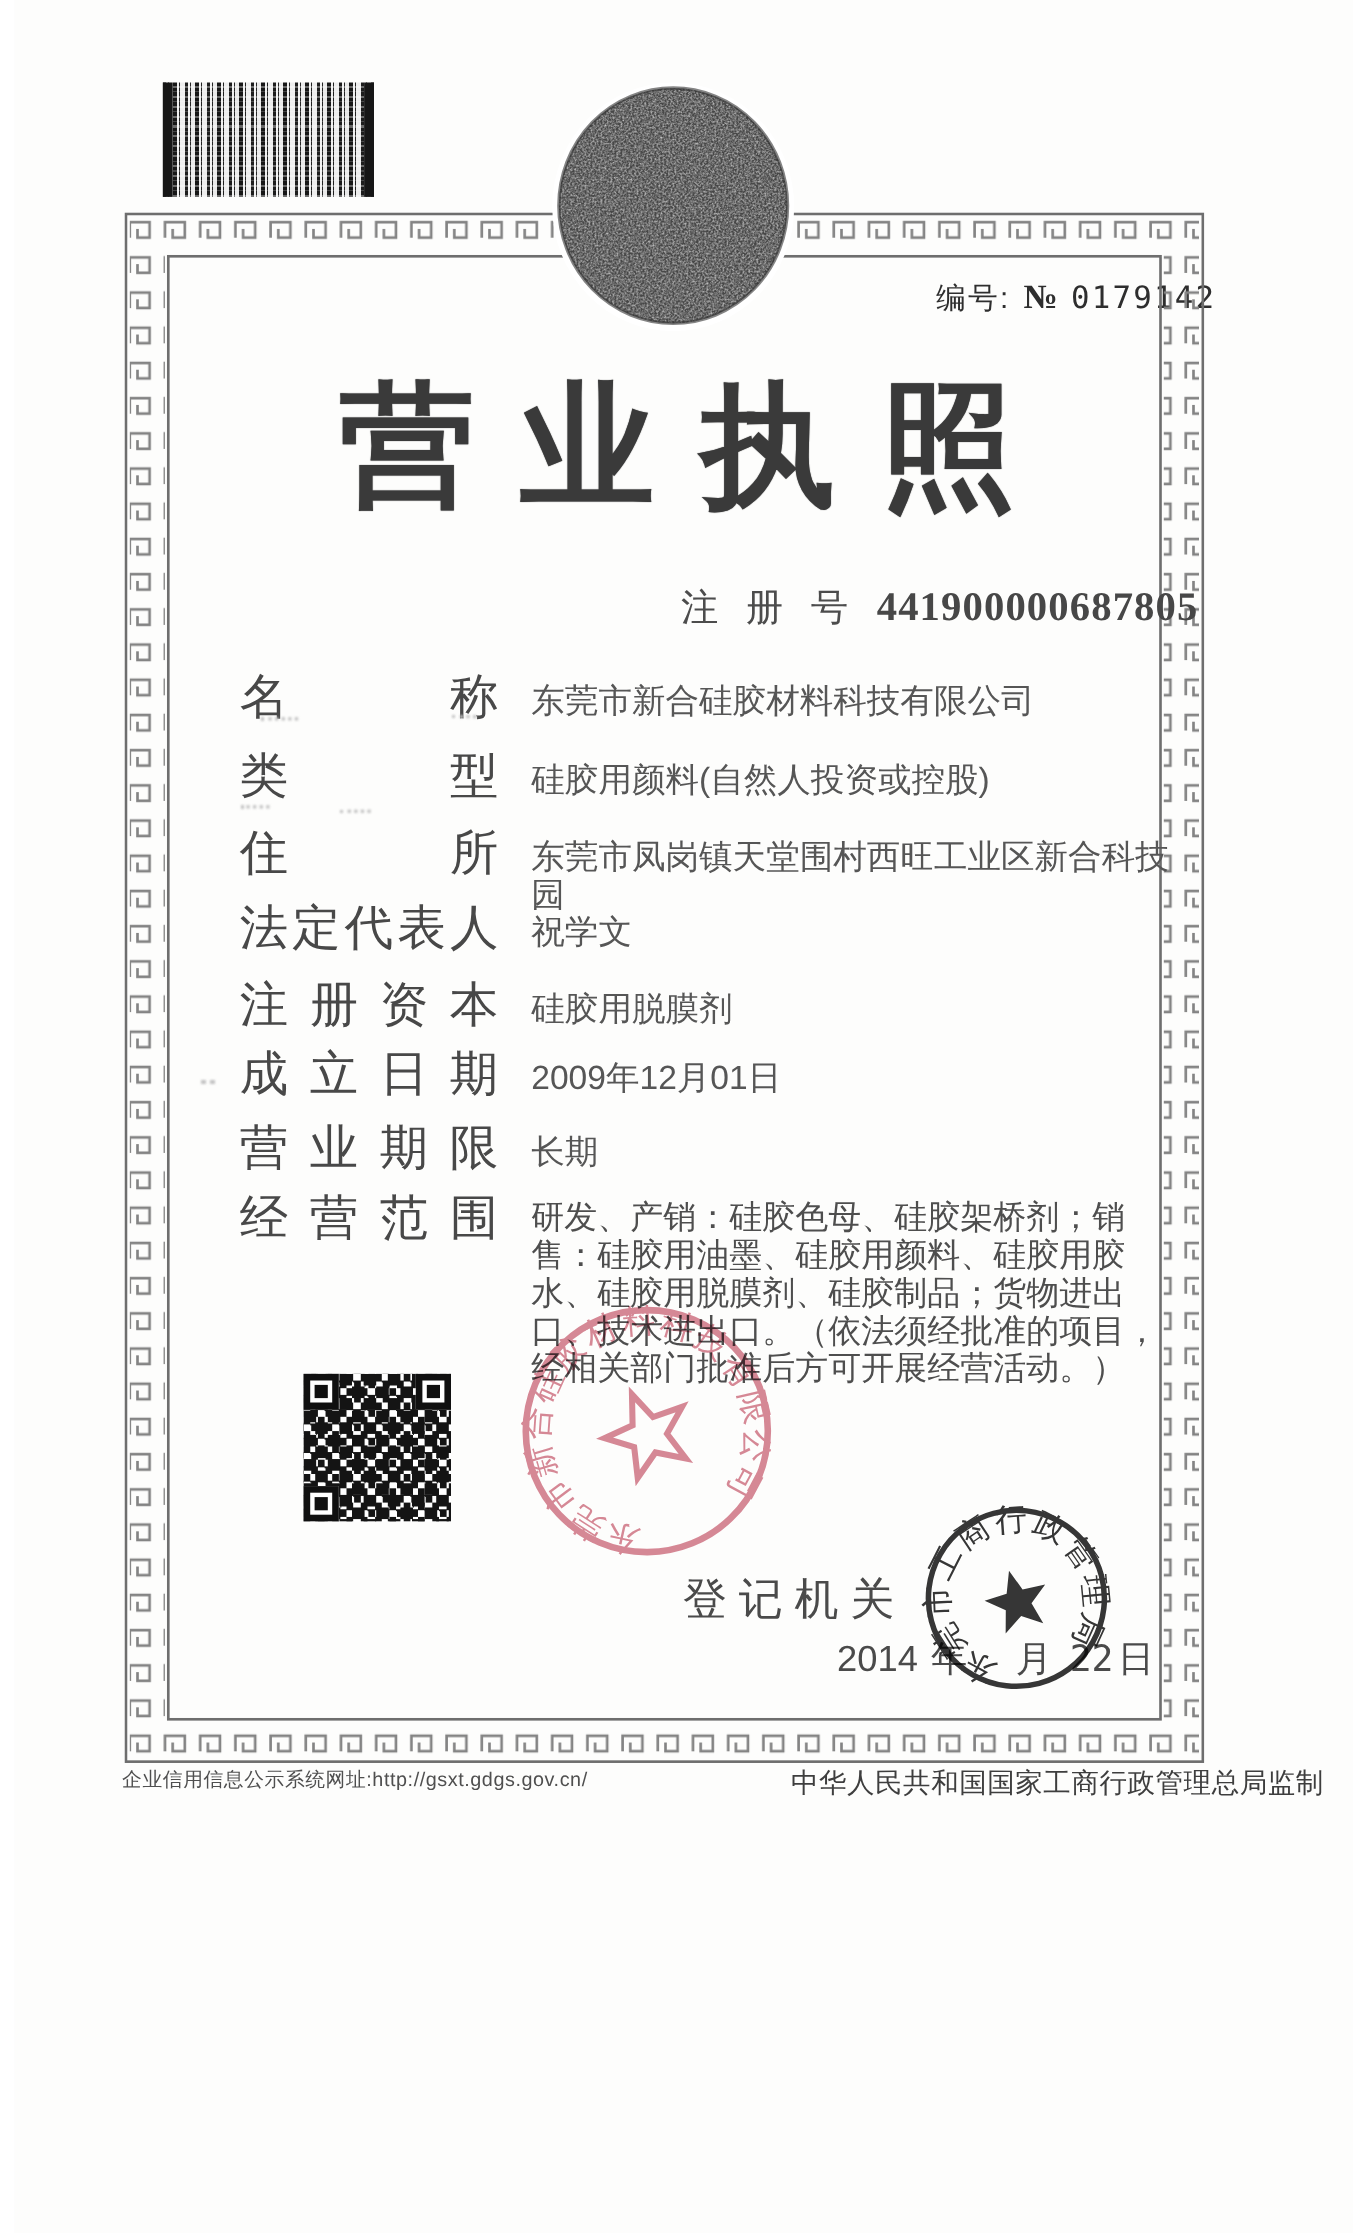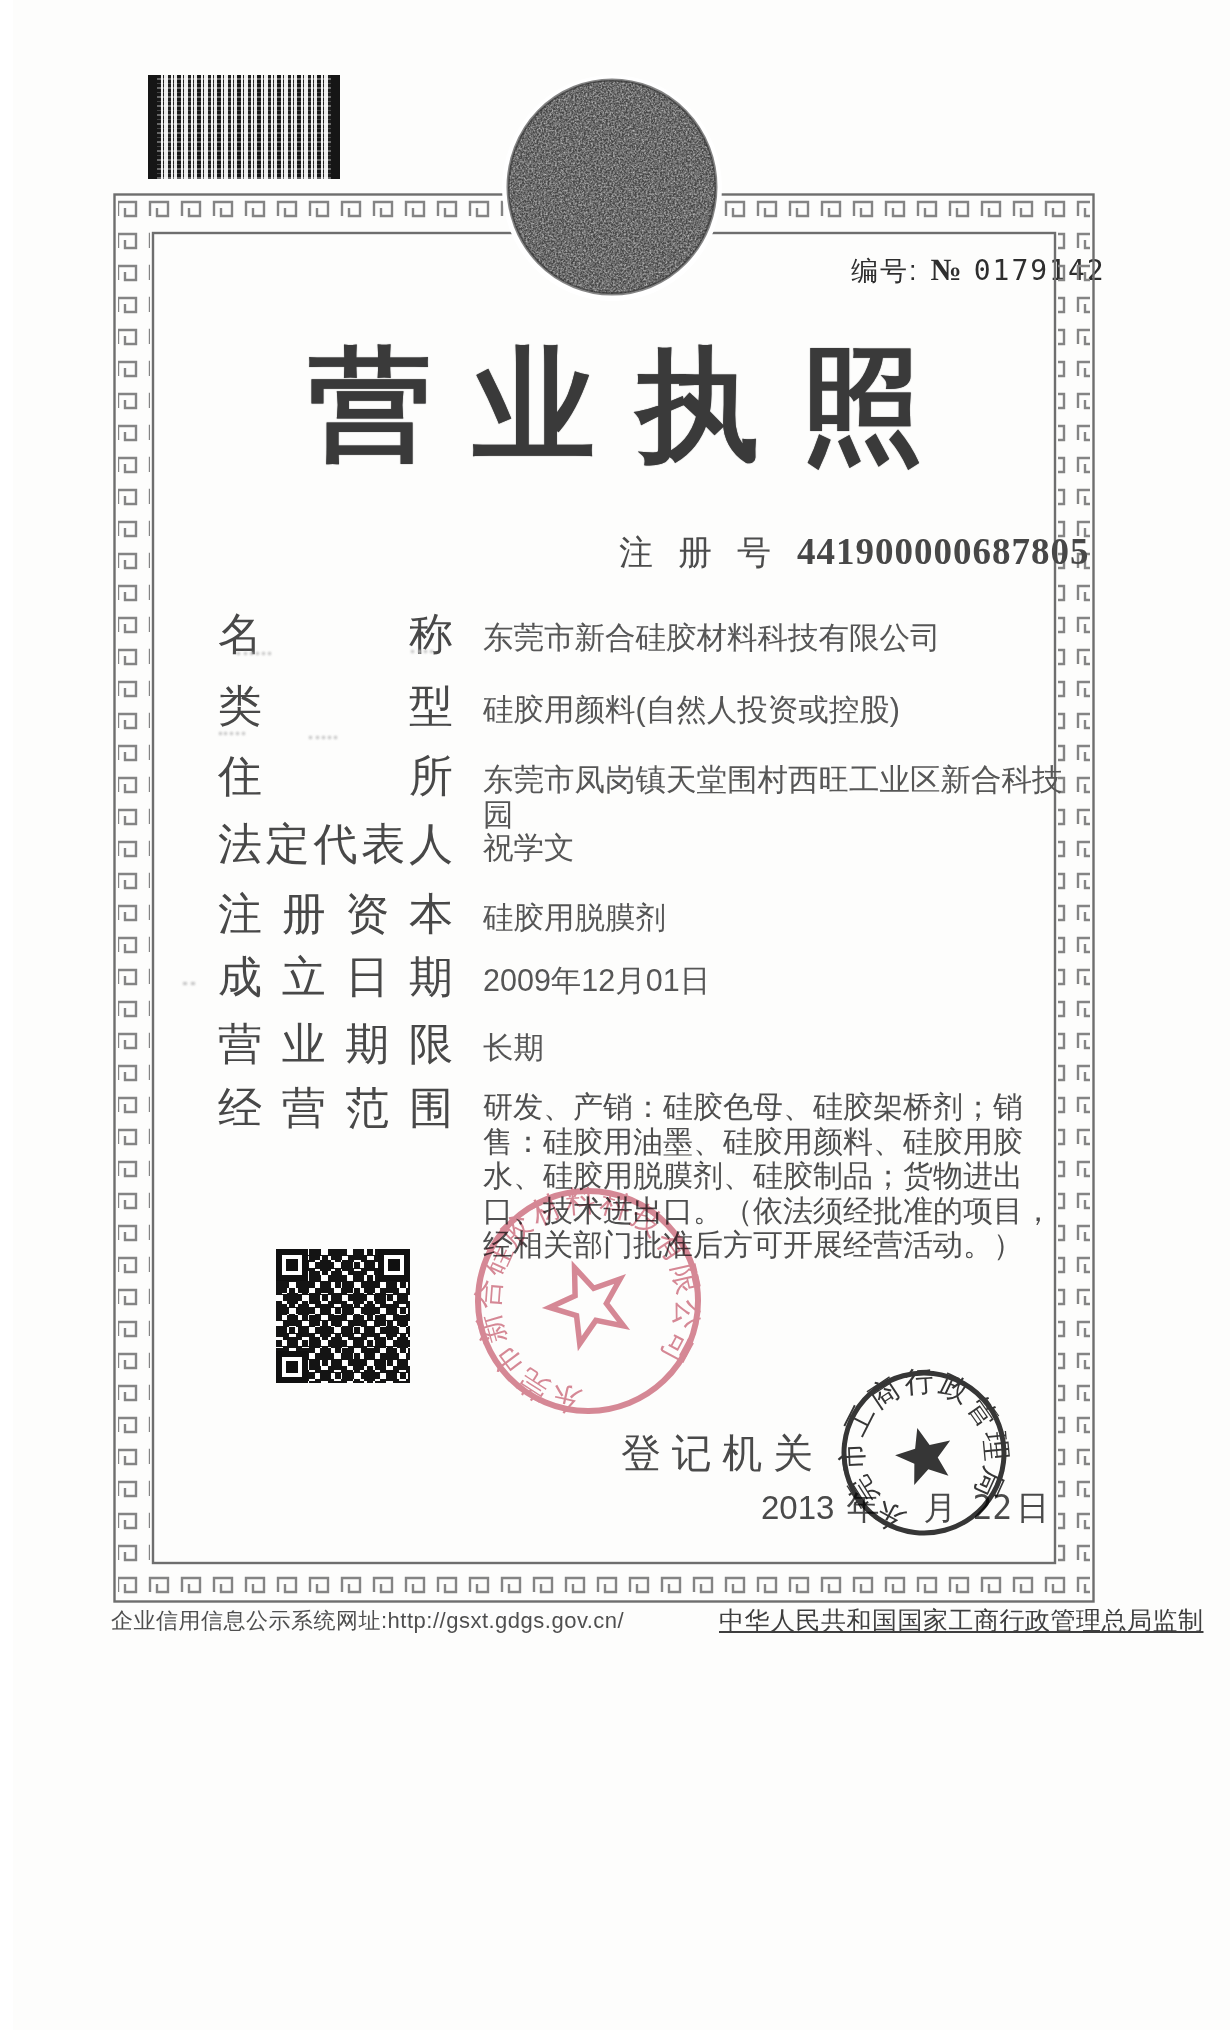--- a/index.html
+++ b/index.html
@@ -66,22 +66,22 @@
   .registrar{position:absolute;left:608px;top:1426px;width:192px;display:flex;justify-content:space-between;
              font-size:40px;color:#4a4a4a;font-weight:500;}
   .issue-date{position:absolute;left:748px;top:1486px;display:flex;align-items:baseline;
               font-size:33px;color:#4a4a4a;}
   .issue-date .u-year{margin-left:12px;}
   .issue-date .u-month{margin-left:44px;}
   .issue-date .v-day{margin-left:16px;font-family:"DejaVu Sans Mono",monospace;}
   .issue-date .u-day{margin-left:4px;}
 
   
-  .footer-left{position:absolute;left:98px;top:1606px;font-size:22px;color:#4f4f4f;letter-spacing:.5px;text-align:right;}
-  .footer-right{position:absolute;left:706px;top:1604px;font-size:25px;color:#3e3e3e;letter-spacing:.5px;text-decoration:underline;}
+  .footer-left{position:absolute;left:98px;top:1606px;font-size:18px;color:#4f4f4f;letter-spacing:.5px;text-align:right;}
+  .footer-right{position:absolute;left:706px;top:1604px;font-size:25px;color:#3e3e3e;letter-spacing:.5px;}
 
   
   .smudge{position:absolute;border-top:3px dotted #c3c3c3;filter:blur(1px);}
 </style>
 </head>
 <body>
 
 <div class="page">
 
   <div class="barcode">
@@ -231,21 +231,21 @@
   </svg>
 
   <div class="registrar">
       <span>登</span>
       <span>记</span>
       <span>机</span>
       <span>关</span>
     </div>
 
   <div class="issue-date">
-    <span class="v-year">2013</span>
+    <span class="v-year">2014</span>
     <span class="u-year">年</span>
     <span class="u-month">月</span>
     <span class="v-day">22</span>
     <span class="u-day">日</span>
   </div>
 
   <svg class="seal seal-registrar" width="200" height="200" viewBox="0 0 200 200">
     <g transform="rotate(-15 100 100)">
       <circle cx="100" cy="100" r="80" fill="none" stroke="#262626" stroke-width="5"></circle>
       <path id="rs-arc" d="M 69,153.7 A 62,62 0 1 1 131,153.7" fill="none" stroke="none"></path>

